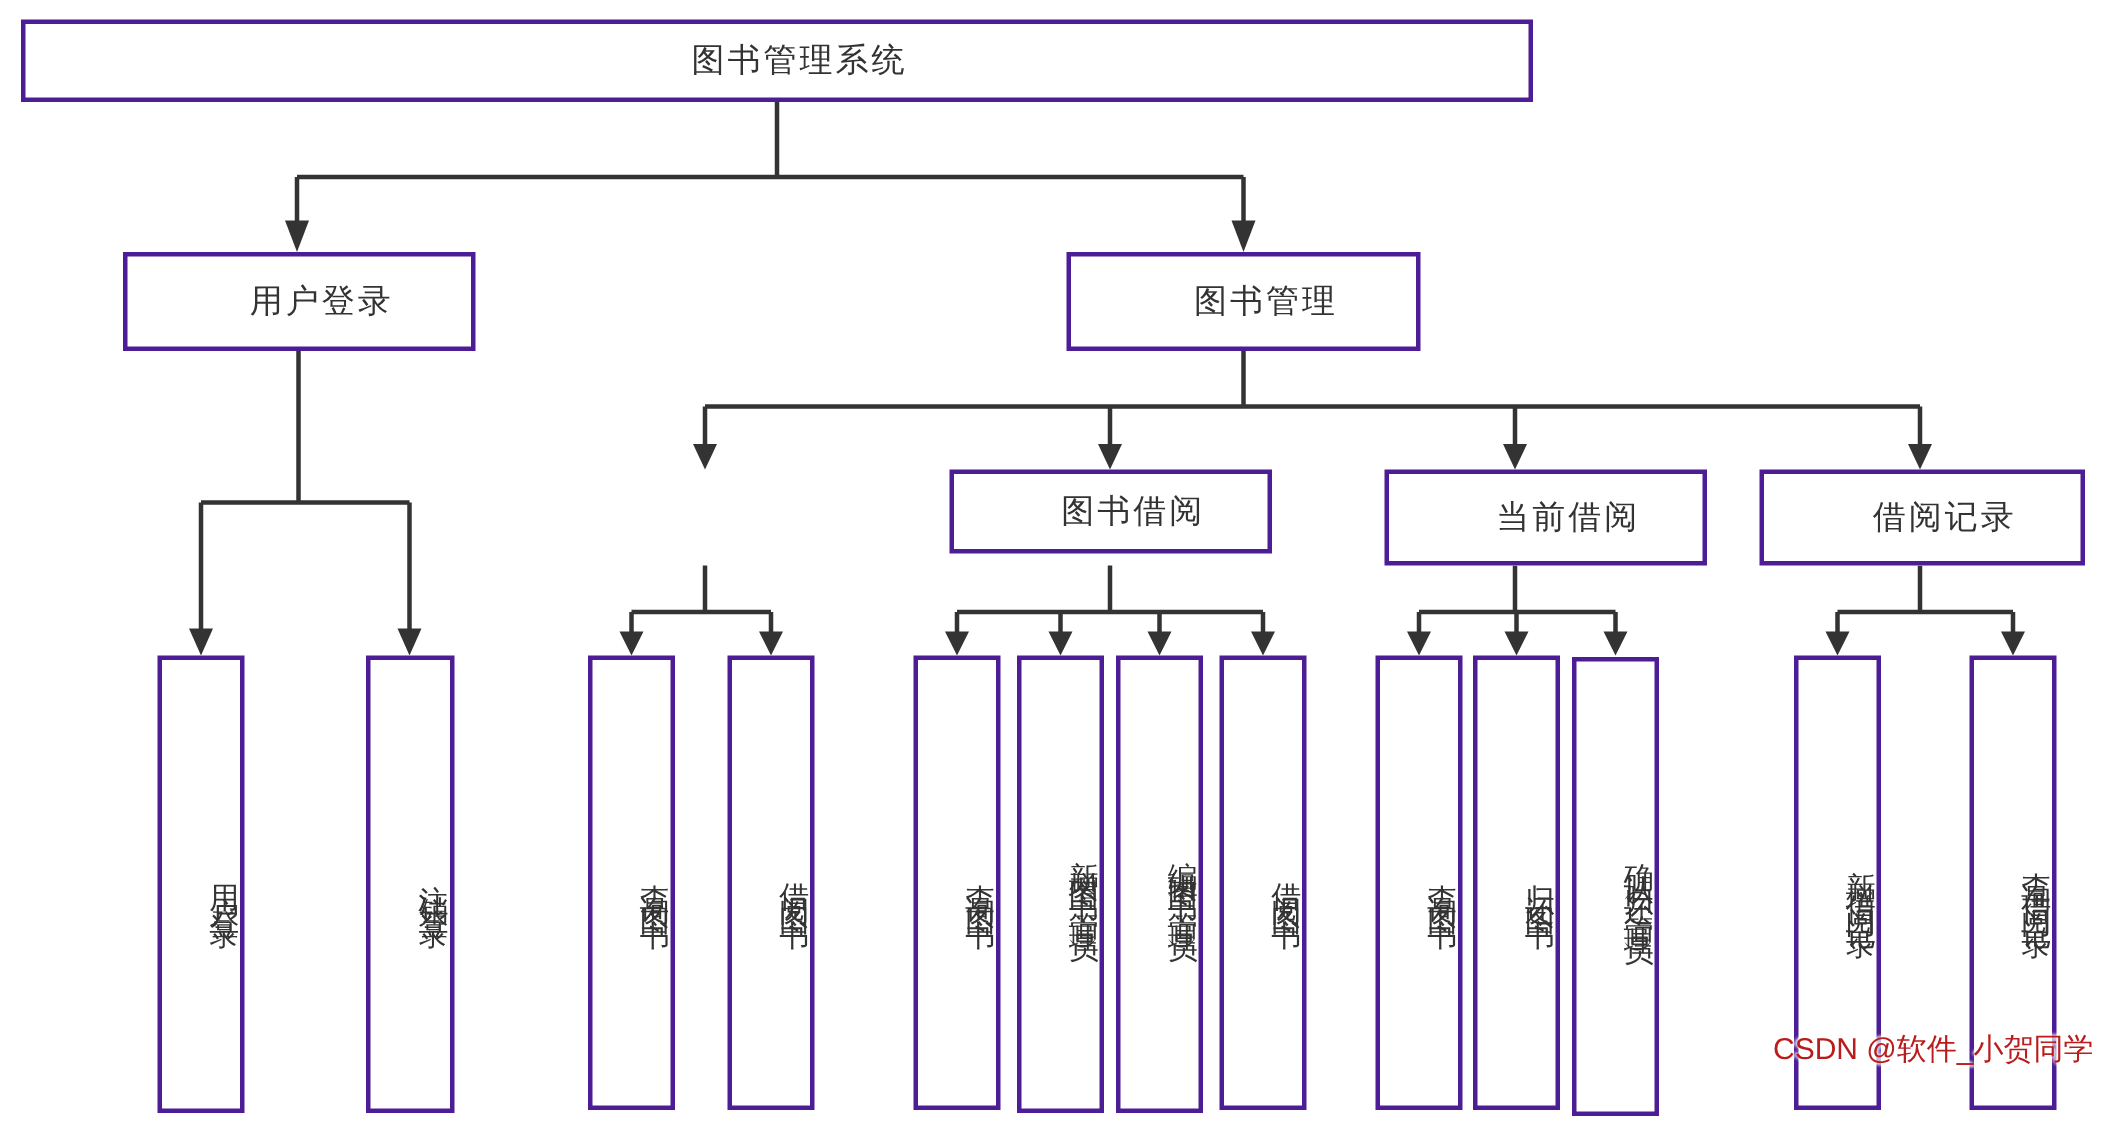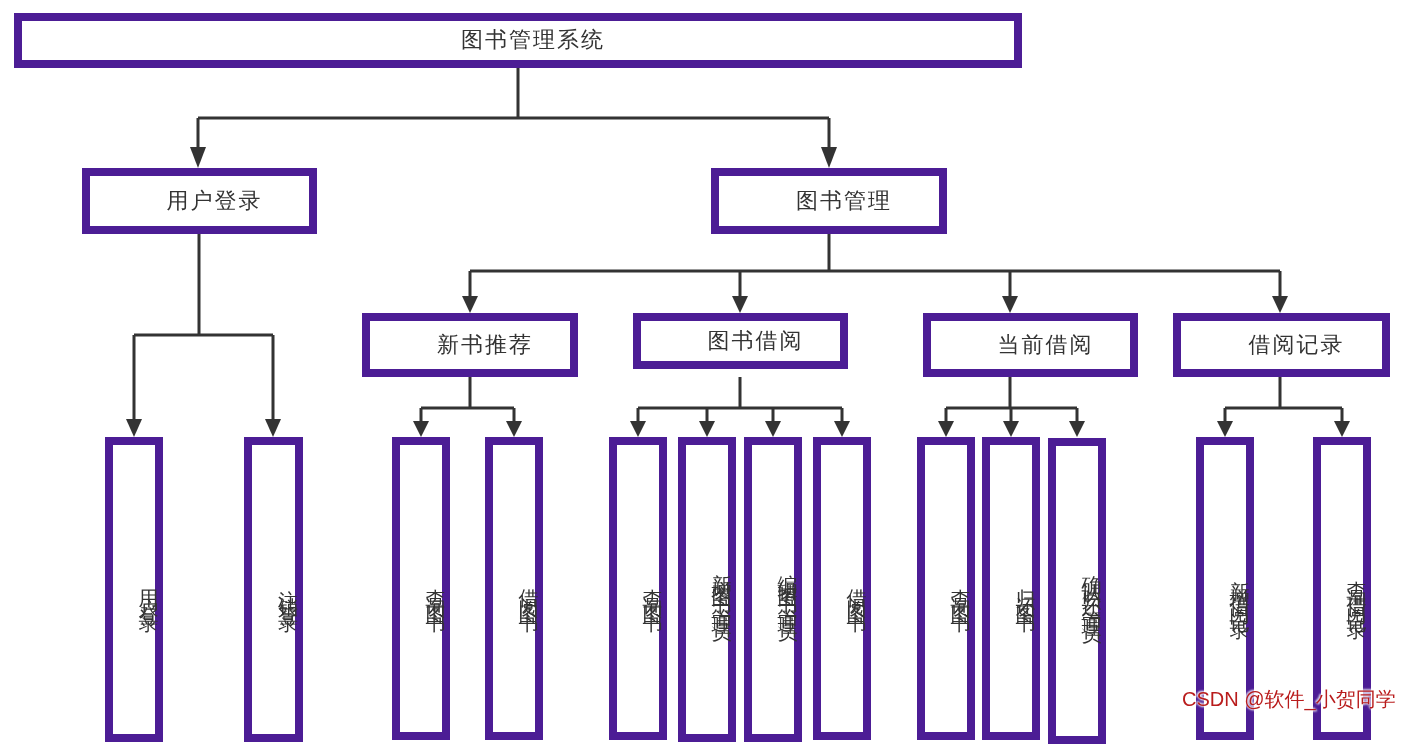--- a/index.html
+++ b/index.html
@@ -20,21 +20,21 @@
     position: absolute;
     left: 0;
     top: 0;
     width: 1405px;
     height: 747px;
     z-index: 1;
   }
   .box {
     position: absolute;
     box-sizing: border-box;
-    border: 8px solid #4c1d95;
+    border: 3px solid #4c1d95;
     background: #ffffff;
     display: flex;
     align-items: center;
     justify-content: center;
     z-index: 2;
     text-align: center;
     padding-left: 30px;
   }
   .hbox {
     font-size: 22px;
@@ -105,21 +105,20 @@
       <polygon points="1217,421 1233,421 1225,437"></polygon>
       <polygon points="1334,421 1350,421 1342,437"></polygon>
     </g>
   </svg>
 
   <div class="box hbox" style="left:14px; top:13px; width:1008px; height:55px;">图书管理系统</div>
 
   <div class="box hbox" style="left:82px; top:168px; width:235px; height:66px;">用户登录</div>
   <div class="box hbox" style="left:711px; top:168px; width:236px; height:66px;">图书管理</div>
 
-  <div class="box hbox" style="left:362px; top:313px; width:216px; height:64px;">新书推荐</div>
   <div class="box hbox" style="left:633px; top:313px; width:215px; height:56px;">图书借阅</div>
   <div class="box hbox" style="left:923px; top:313px; width:215px; height:64px;">当前借阅</div>
   <div class="box hbox" style="left:1173px; top:313px; width:217px; height:64px;">借阅记录</div>
 
   <div class="box leaf" style="left:105px; top:437px; width:58px; height:305px;">用户登录</div>
   <div class="box leaf" style="left:244px; top:437px; width:59px; height:305px;">注销登录</div>
 
   <div class="box leaf" style="left:392px; top:437px; width:58px; height:303px;">查询图书</div>
   <div class="box leaf" style="left:485px; top:437px; width:58px; height:303px;">借阅图书</div>
 

